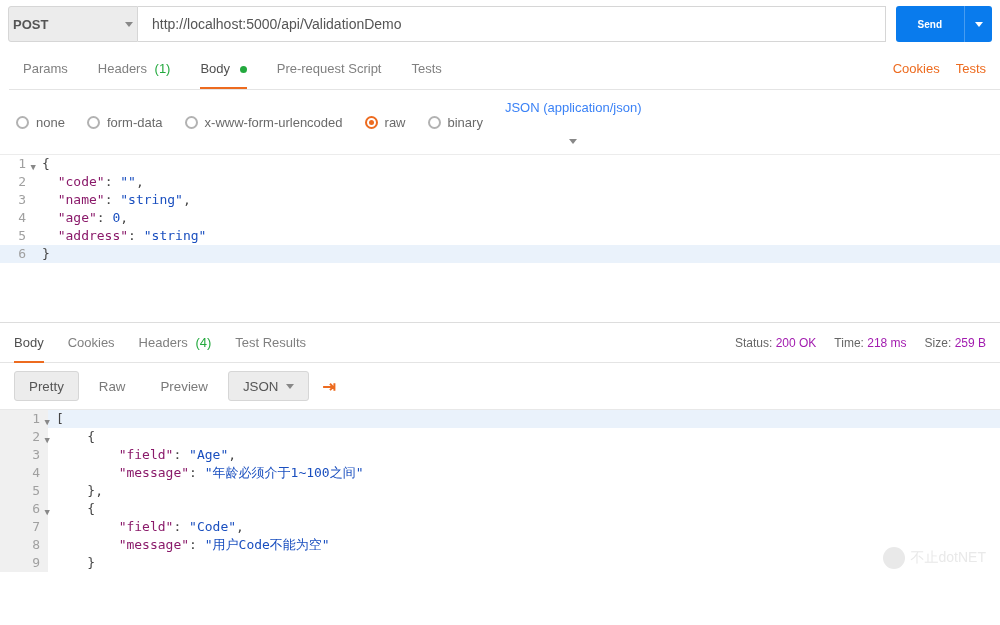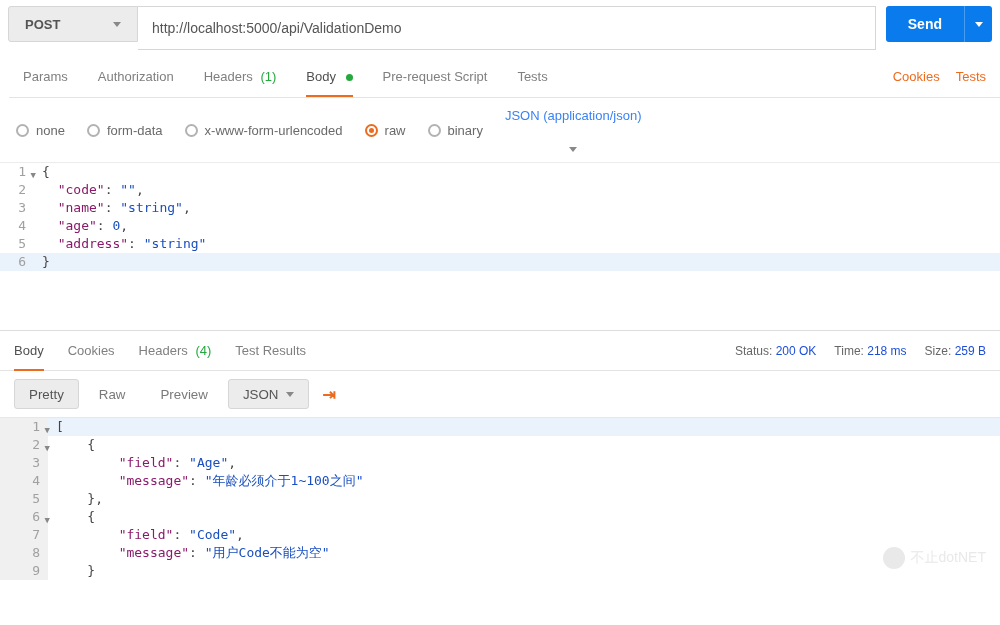--- a/index.html
+++ b/index.html
@@ -1,21 +1,21 @@
 <!DOCTYPE html>
 <html><head>
 <meta charset="utf-8">
 <style>
 * { box-sizing: border-box; margin: 0; padding: 0; }
 body { font-family: -apple-system, "Helvetica Neue", Arial, sans-serif; font-size: 13px; color: #555; background: #fff; width: 1000px; height: 625px; overflow: hidden; }
 .top-bar { display: flex; align-items: stretch; padding: 6px 8px 6px 8px; gap: 0; }
-.method-select { width: 130px; height: 36px; border: 1px solid #d6d6d6; background: #ececec; display: flex; align-items: center; justify-content: space-between; padding: 0 16px; font-weight: 600; color: #555; border-radius: 3px 0 0 3px; cursor: pointer; }
-.url-input { flex: 1; height: 44px; border: 1px solid #d6d6d6; border-left: none; padding: 0 14px; font-size: 14px; color: #555; outline: none; }
+.method-select { width: 130px; height: 36px; border: 1px solid #d6d6d6; background: #ececec; display: flex; align-items: center; justify-content: space-between; padding: 0 4px; font-weight: 600; color: #555; border-radius: 3px 0 0 3px; cursor: pointer; }
+.url-input { flex: 1; height: 36px; border: 1px solid #d6d6d6; border-left: none; padding: 0 14px; font-size: 14px; color: #555; outline: none; }
 .send-wrap { display: flex; margin-left: 10px; }
-.send-btn { height: 36px; background: #097bed; color: #fff; border: none; padding: 0 22px; font-size: 14px; font-weight: 600; border-radius: 3px 0 0 3px; cursor: pointer; }
+.send-btn { height: 36px; background: #097bed; color: #fff; border: none; padding: 0 22px; font-size: 10px; font-weight: 600; border-radius: 3px 0 0 3px; cursor: pointer; }
 .send-caret { width: 28px; height: 36px; background: #097bed; border: none; border-left: 1px solid rgba(255,255,255,.25); border-radius: 0 3px 3px 0; display: flex; align-items: center; justify-content: center; cursor: pointer; color: #fff; }
 .caret-down { width: 0; height: 0; border-left: 4px solid transparent; border-right: 4px solid transparent; border-top: 5px solid currentColor; }
 .tabs-row { display: flex; align-items: center; padding: 0 14px; height: 42px; border-bottom: 1px solid #e4e4e4; margin-left: 9px; }
 .tabs-left { display: flex; gap: 30px; }
 .tab { color: #808080; cursor: pointer; padding: 12px 0; position: relative; }
 .tab.active { color: #505050; font-weight: 500; }
 .tab.active::after { content: ""; position: absolute; left: 0; right: 0; bottom: -1px; height: 2px; background: #ed6b1f; }
 .dot-green { display: inline-block; width: 7px; height: 7px; background: #23a93e; border-radius: 50%; margin-left: 6px; vertical-align: middle; }
 .count-green { color: #23a93e; margin-left: 4px; }
 .tabs-right { margin-left: auto; display: flex; gap: 16px; }
@@ -34,21 +34,21 @@
 .hl-line { background: #eaf2fb; }
 .tok-brace { color: #444; }
 .tok-key { color: #8a1a6a; }
 .tok-str { color: #1a4fbf; }
 .tok-num { color: #1a4fbf; }
 .tok-punct { color: #444; }
 .req-editor { height: 168px; border-bottom: 1px solid #ddd; overflow: hidden; }
 .resp-header { display: flex; align-items: center; padding: 0 14px; height: 40px; border-bottom: 1px solid #e4e4e4; }
 .resp-tabs { display: flex; gap: 24px; }
 .resp-meta { margin-left: auto; display: flex; gap: 18px; color: #666; font-size: 12px; }
-.meta-val { color: #1d4ed8; }
+.meta-val { color: #a21caf; }
 .resp-toolbar { display: flex; align-items: center; gap: 5px; padding: 8px 14px; }
 .tb-btn { height: 30px; padding: 0 14px; border: 1px solid transparent; background: transparent; color: #7a7a7a; cursor: pointer; border-radius: 3px; display: flex; align-items: center; gap: 8px; }
 .tb-btn.active { background: #ececec; border-color: #d6d6d6; color: #555; }
 .wrap-icon { color: #ed6b1f; font-size: 16px; font-weight: bold; padding: 4px 8px; cursor: pointer; }
 .resp-editor { border-top: 1px solid #e8e8e8; }
 .resp-editor .gutter { background: #f0f0f0; width: 48px; }
 .watermark { position: absolute; right: 14px; bottom: 56px; color: #e9e9e9; font-size: 14px; display: flex; align-items: center; gap: 6px; pointer-events: none; }
 .wm-circle { width: 22px; height: 22px; border-radius: 50%; background: #e9e9e9; }
 .caret-grey { color: #888; }
 </style>
@@ -65,21 +65,20 @@
     <button class="send-btn">Send</button>
     <button class="send-caret">
         <span class="caret-down"></span>
       </button>
   </div>
 </div>
 
 <div class="tabs-row">
   <div class="tabs-left">
     <div class="tab">Params</div>
-    <div class="tab">Authorization</div>
     <div class="tab">
       <span>Headers</span>
       <span class="count-green">(1)</span>
     </div>
     <div class="tab active">
       <span>Body</span>
       <span class="dot-green"></span>
     </div>
     <div class="tab">Pre-request Script</div>
     <div class="tab">Tests</div>

